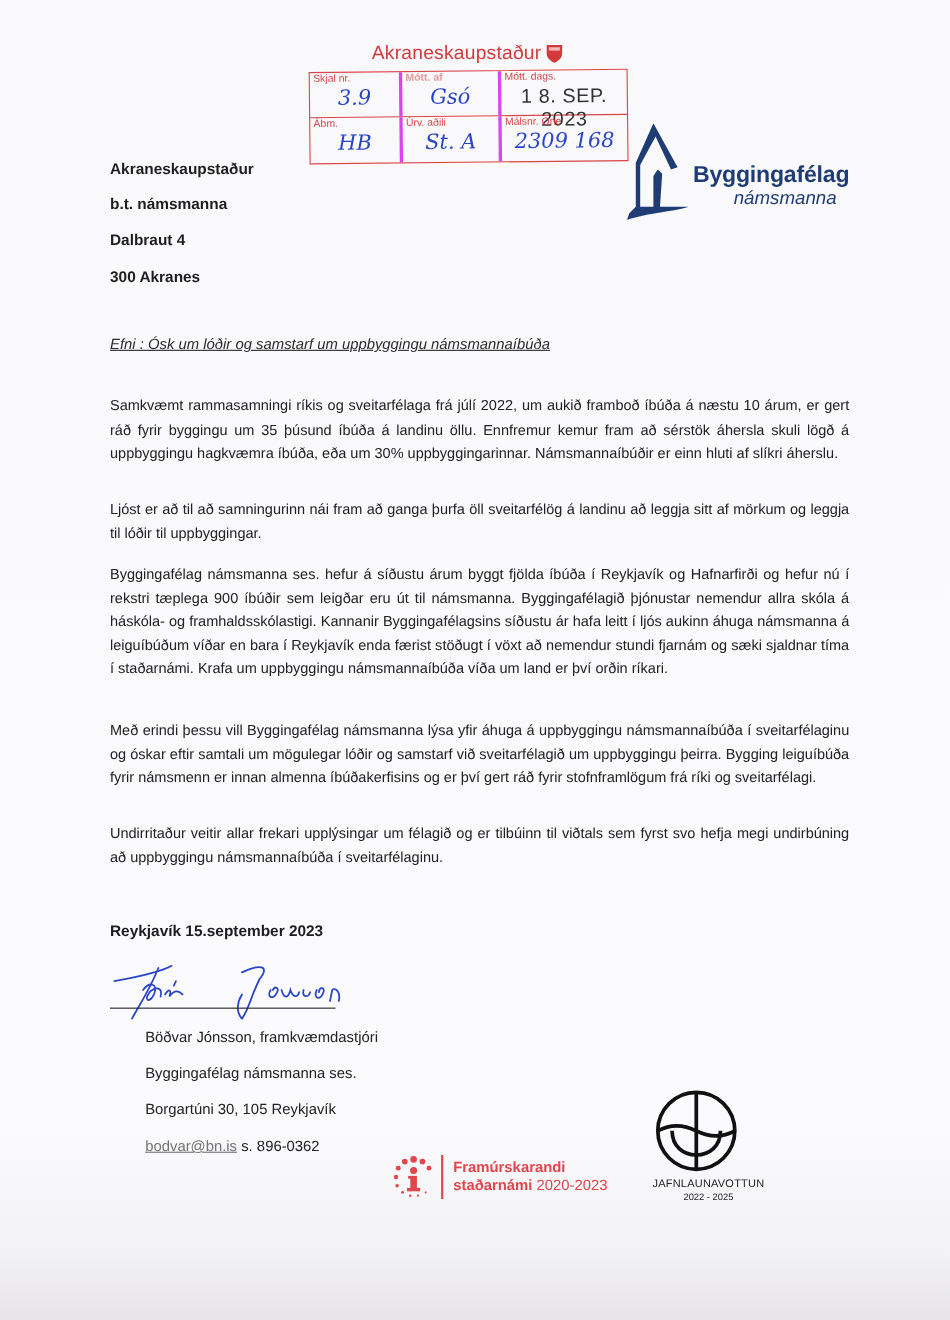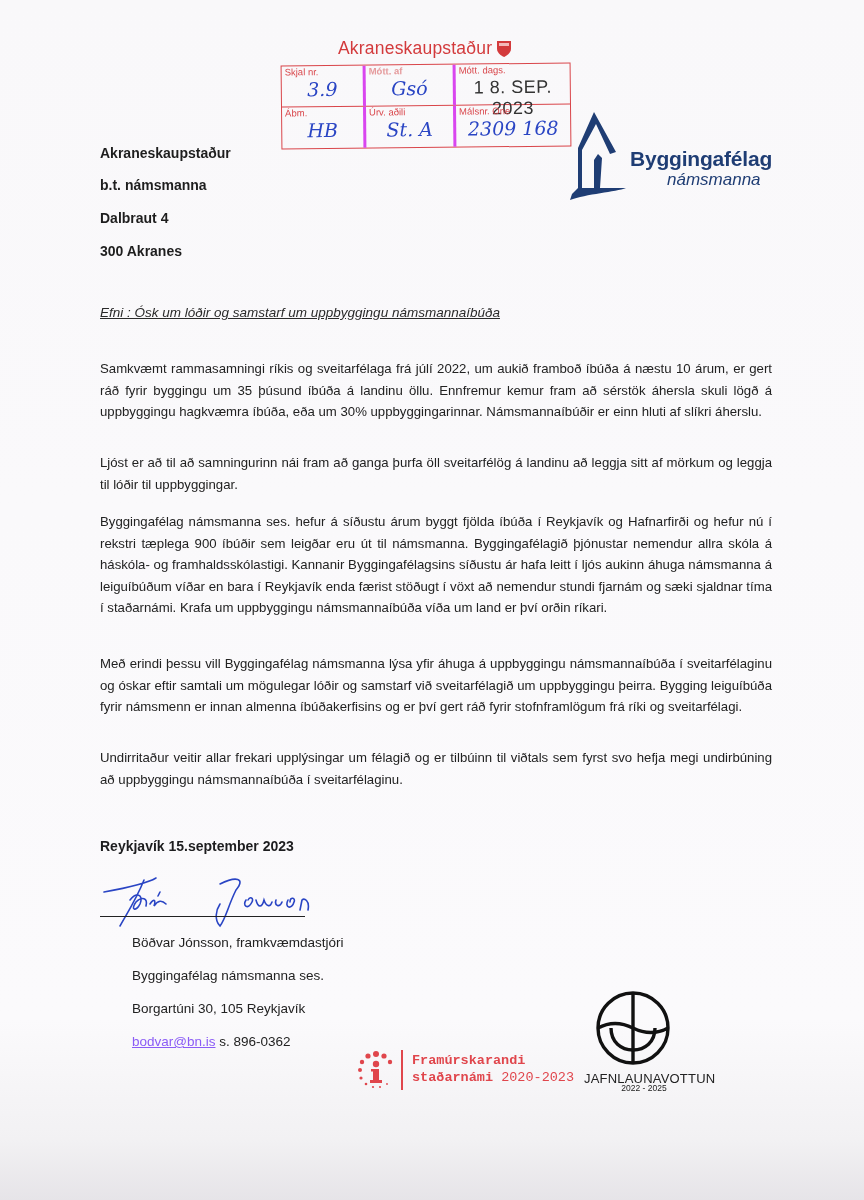--- a/index.html
+++ b/index.html
@@ -36,29 +36,29 @@
 
     .subject { left: 100px; top: 305px; font-size: 13.5px; font-style: italic; text-decoration: underline; color: #2a2a2a; text-align: center; }
 
     .para { position: absolute; left: 100px; width: 672px; font-size: 13.2px; line-height: 21.5px; text-align: justify; color: #222; }
 
     .place-date { left: 100px; top: 838px; font-weight: bold; font-size: 14px; text-align: center; }
     .signature { left: 96px; top: 870px; }
     .sig-line { left: 100px; top: 916px; width: 205px; height: 1px; background: #222; }
 
     .sigrow { left: 100px; font-size: 13.5px; color: #222; margin-left: 32px; }
-    .email { color: #8b5cf6; text-decoration: underline; cursor: pointer; }
+    .email { color: #737373; text-decoration: underline; cursor: pointer; }
 
     .award-icon { left: 356px; top: 1050px; }
     .award-sep { left: 401px; top: 1050px; width: 1.5px; height: 40px; background: #e0464c; }
-    .award-text { left: 412px; top: 1052px; color: #e0464c; font-size: 13.5px; line-height: 17px; font-family: Liberation Mono, monospace; }
+    .award-text { left: 412px; top: 1052px; color: #e0464c; font-size: 13.5px; line-height: 17px; }
     .award-text b { font-weight: bold; }
 
     .jafn-icon { left: 595px; top: 990px; }
-    .jafn-label { left: 584px; top: 1071px; width: 120px; text-align: left; font-size: 13px; letter-spacing: 0.2px; color: #222; }
+    .jafn-label { left: 584px; top: 1071px; width: 120px; text-align: center; font-size: 10px; letter-spacing: 0.2px; color: #222; }
     .jafn-years { left: 584px; top: 1083px; width: 120px; text-align: center; font-size: 8.5px; color: #222; }
   </style>
 </head>
 <body>
 
 <div class="abs stamp-title">Akraneskaupstaður</div>
 <svg class="abs stamp-shield" viewBox="0 0 16 18">
   <path d="M1 1 H15 V9 C15 14 8 17 8 17 C8 17 1 14 1 9 Z" fill="#d33a3c"></path>
   <rect x="3" y="3" width="10" height="3" fill="#f3b9ba"></rect>
 </svg>

